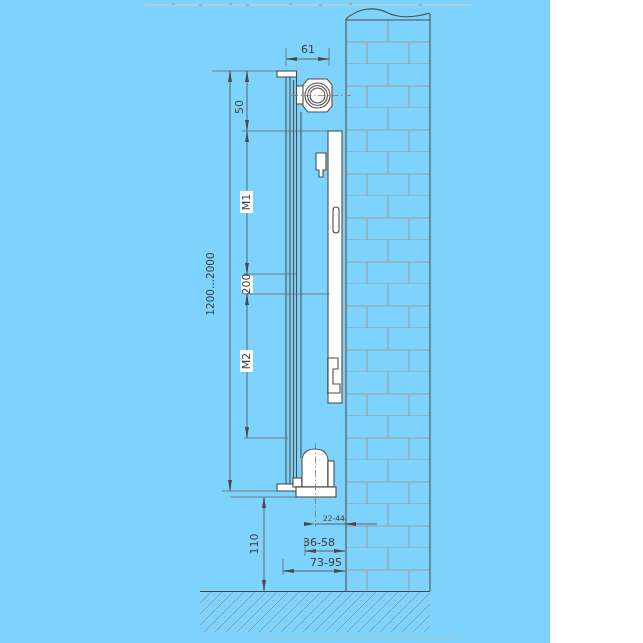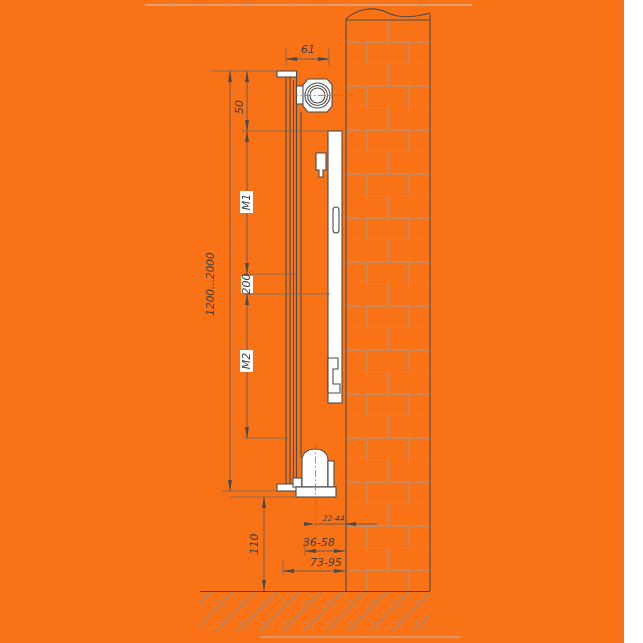--- a/index.html
+++ b/index.html
@@ -1,22 +1,21 @@
 <!DOCTYPE html>
 <html><head>
 <meta charset="utf-8">
 <style>
   html,body{margin:0;padding:0;background:#ffffff;}
   .stage{
     position:relative;
-    width:624px;height:643px;
-    background:#f97316;
+    width:550px;height:643px;
+    background:#7dd3fc;
     overflow:hidden;
     font-family:"DejaVu Sans", sans-serif;
-    font-style:italic;
   }
   svg text{
     font-family:"DejaVu Sans", sans-serif;
     fill:#3f3f3f;
   }
   .dimtxt{font-size:11px;}
   .dimtxt-sm{font-size:7.5px;}
   .dimtxt-rng{font-size:10.5px;}
   .mainline{stroke:#4d4d4d;stroke-width:1.1;fill:none;}
   .mainfill{stroke:#4d4d4d;stroke-width:1.1;fill:#ffffff;}

